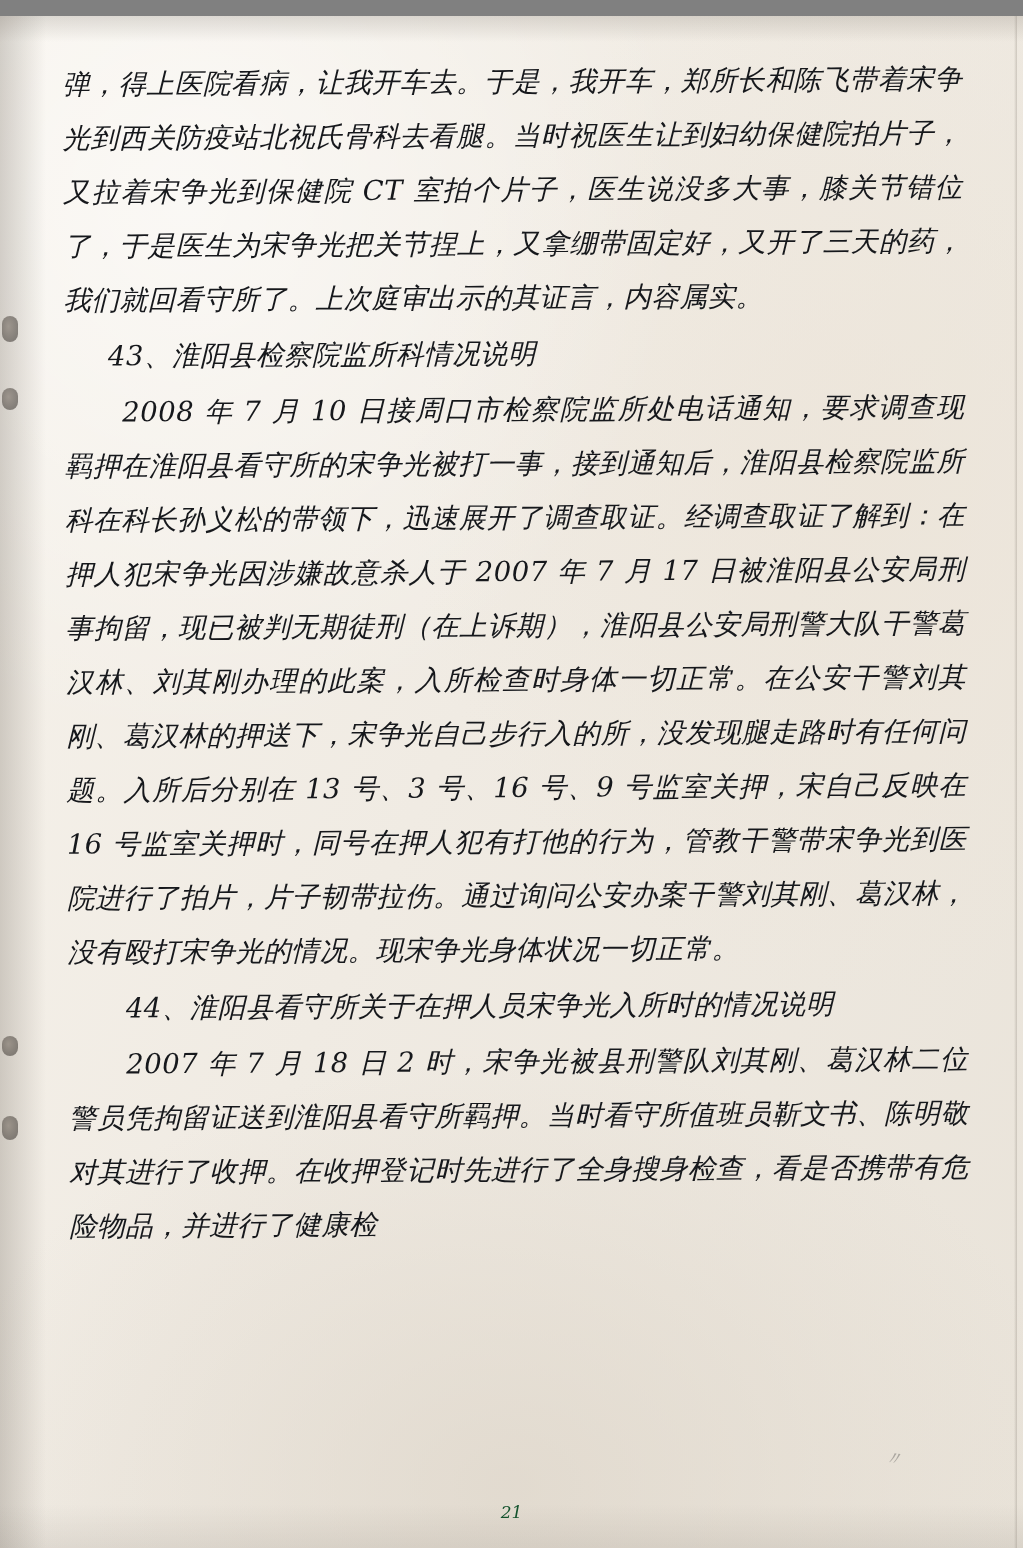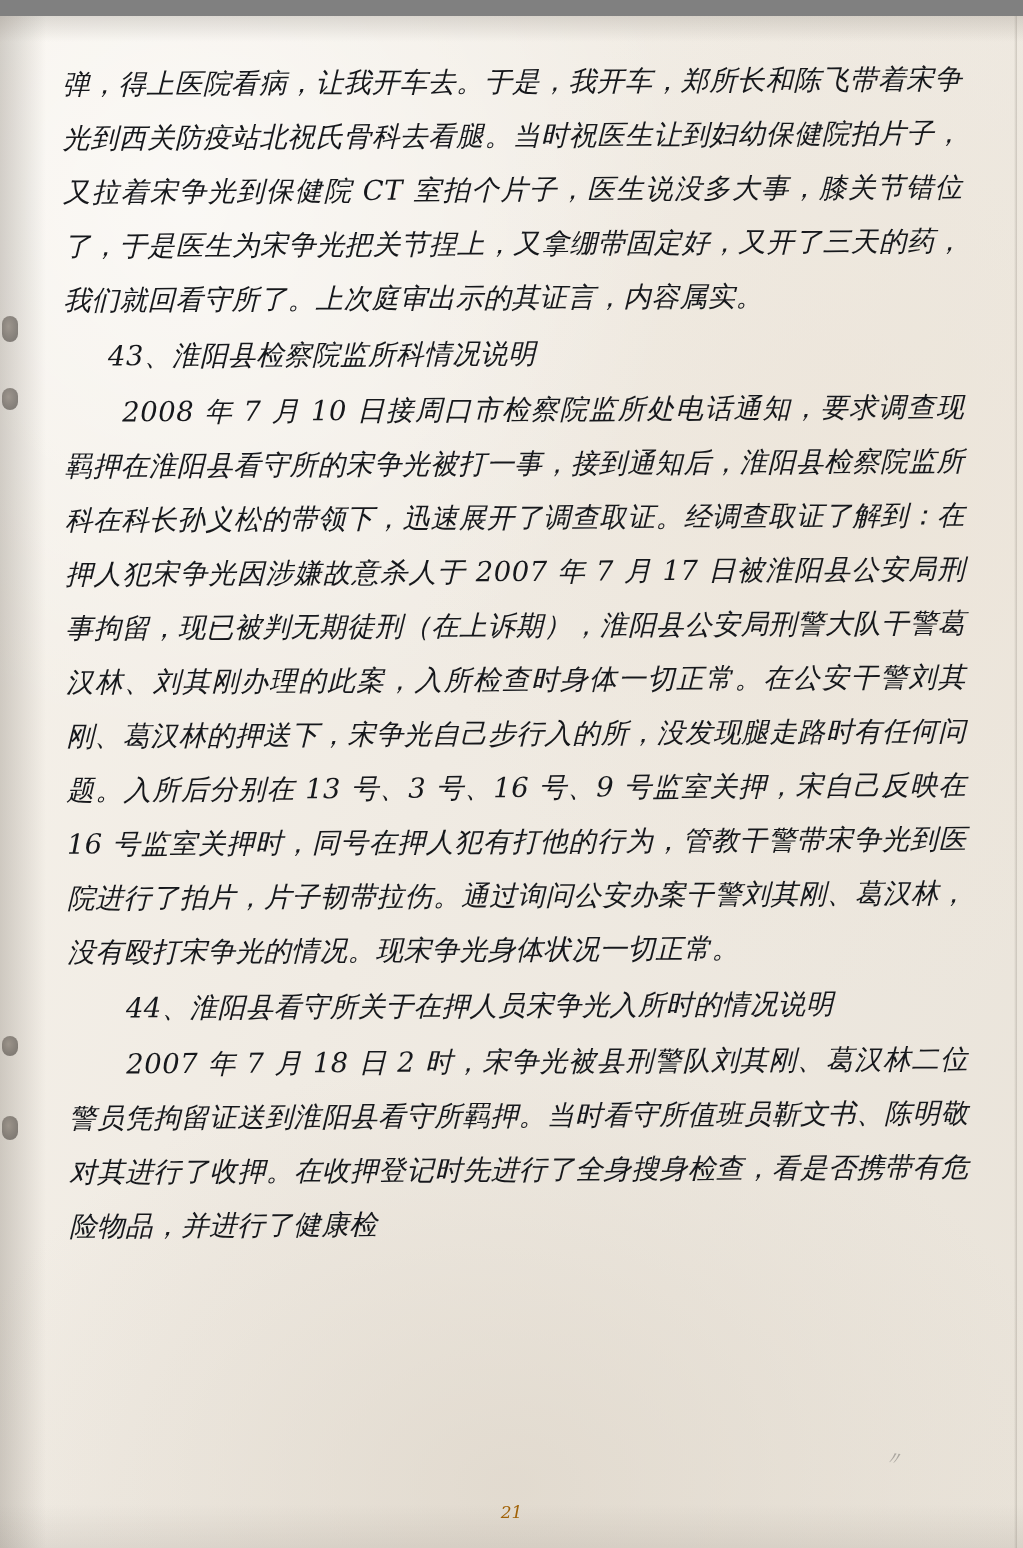--- a/index.html
+++ b/index.html
@@ -89,21 +89,21 @@
     transform: rotate(-0.35deg);
     transform-origin: 50% 0%;
   }
 
   .page-number {
     position: absolute;
     left: 0; right: 0;
     bottom: 42px;
     text-align: center;
     font-size: 17px;
-    color: #a16207;
+    color: #14532d;
     font-family: "DejaVu Serif", "Liberation Serif", serif;
   }
   .stray-mark {
     position: absolute;
     right: 120px;
     bottom: 92px;
     font-size: 20px;
     color: rgba(60,60,60,0.35);
     transform: rotate(8deg);
     pointer-events: none;

